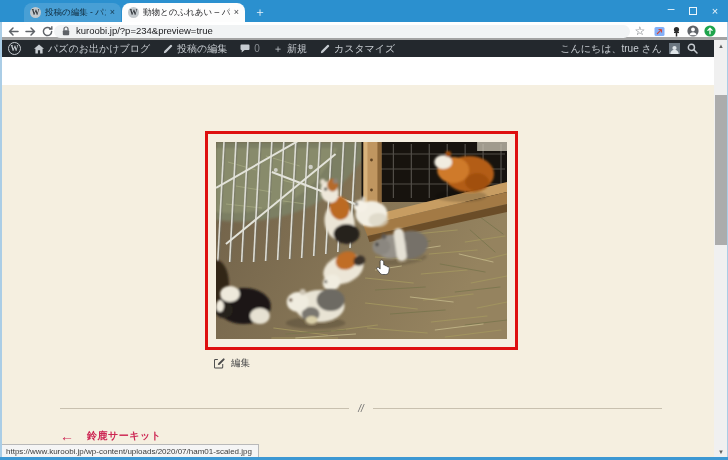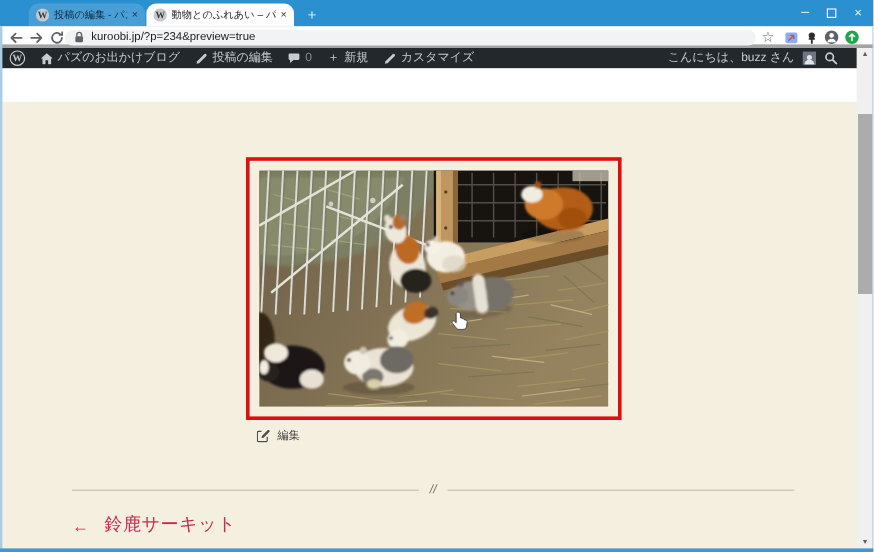--- a/index.html
+++ b/index.html
@@ -51,21 +51,21 @@
                border:3px solid #de0f0f;padding:8px;}
   .image-block svg{display:block;width:100%;height:100%;}
   .edit-row{position:absolute;left:214px;top:357px;display:flex;align-items:center;gap:6px;
             color:#4b4b4b;font-size:9.5px;}
   .separator{position:absolute;left:60px;top:402px;width:602px;height:12px;
              display:flex;align-items:center;color:#6d6d6d;font-size:10px;font-style:italic;}
   .sep-line{flex:1 1 auto;height:1px;background:#c8c0af;}
   .sep-text{margin:0 9px;}
   .prev-link{position:absolute;left:60px;top:428px;display:flex;align-items:center;gap:13px;color:#cd2653;}
   .prev-arrow{font-size:14px;}
-  .prev-title{font-size:15px;font-weight:normal;letter-spacing:.5px;}
+  .prev-title{font-size:10px;font-weight:bold;letter-spacing:.5px;}
   
   .scrollbar{position:absolute;left:714px;top:40px;width:14px;height:418px;background:#f0f0f0;}
   .sb-arrow{position:absolute;left:0;width:14px;height:12px;display:flex;align-items:center;justify-content:center;
             color:#5e5e5e;font-size:6px;}
   .sb-up{top:0;}
   .sb-down{bottom:0;}
   .sb-thumb{position:absolute;left:1px;top:55px;width:12px;height:150px;background:#acacac;}
   
   .status-tooltip{position:absolute;left:0;bottom:3px;height:13px;max-width:420px;
                   background:#f5f5f5;border:1px solid #b9b9b9;border-left:none;border-bottom:none;
@@ -181,21 +181,21 @@
         <span>新規</span>
       </div>
       <div class="ab-item">
         <svg width="10" height="10" viewBox="0 0 10 10">
             <path d="M0.8 9.2 L2.9 8.7 L9 2.6 A1.15 1.15 0 0 0 7.4 1 L1.3 7.1 Z" fill="#c7ccd1"></path>
           </svg>
         <span>カスタマイズ</span>
       </div>
     </div>
     <div class="ab-right">
-      <span>こんにちは、buzz さん</span>
+      <span>こんにちは、true さん</span>
       <span class="avatar">
         <svg width="11" height="9" viewBox="0 0 11 9">
             <circle cx="5.5" cy="3" r="2.1" fill="#dfe5e9"></circle>
             <path d="M1.3 9 a4.2 4.2 0 0 1 8.4 0" fill="#dfe5e9"></path>
           </svg>
       </span>
       <svg width="11" height="11" viewBox="0 0 11 11">
         <circle cx="4.4" cy="4.4" r="3.1" fill="none" stroke="#c7ccd1" stroke-width="1.4"></circle>
         <path d="M6.8 6.8 L10 10" stroke="#c7ccd1" stroke-width="1.5" stroke-linecap="round"></path>
       </svg>
@@ -423,16 +423,17 @@
     <span class="prev-arrow">←</span>
     <span class="prev-title">鈴鹿サーキット</span>
   </div>
 
   <div class="scrollbar">
     <div class="sb-arrow sb-up">▲</div>
     <div class="sb-thumb"></div>
     <div class="sb-arrow sb-down">▼</div>
   </div>
 
+  <div class="status-tooltip">https://www.kuroobi.jp/wp-content/uploads/2020/07/ham01-scaled.jpg</div>
   <div class="edge-left"></div>
   <div class="edge-right"></div>
   <div class="edge-bottom"></div>
 </div>
 
 </body></html>

